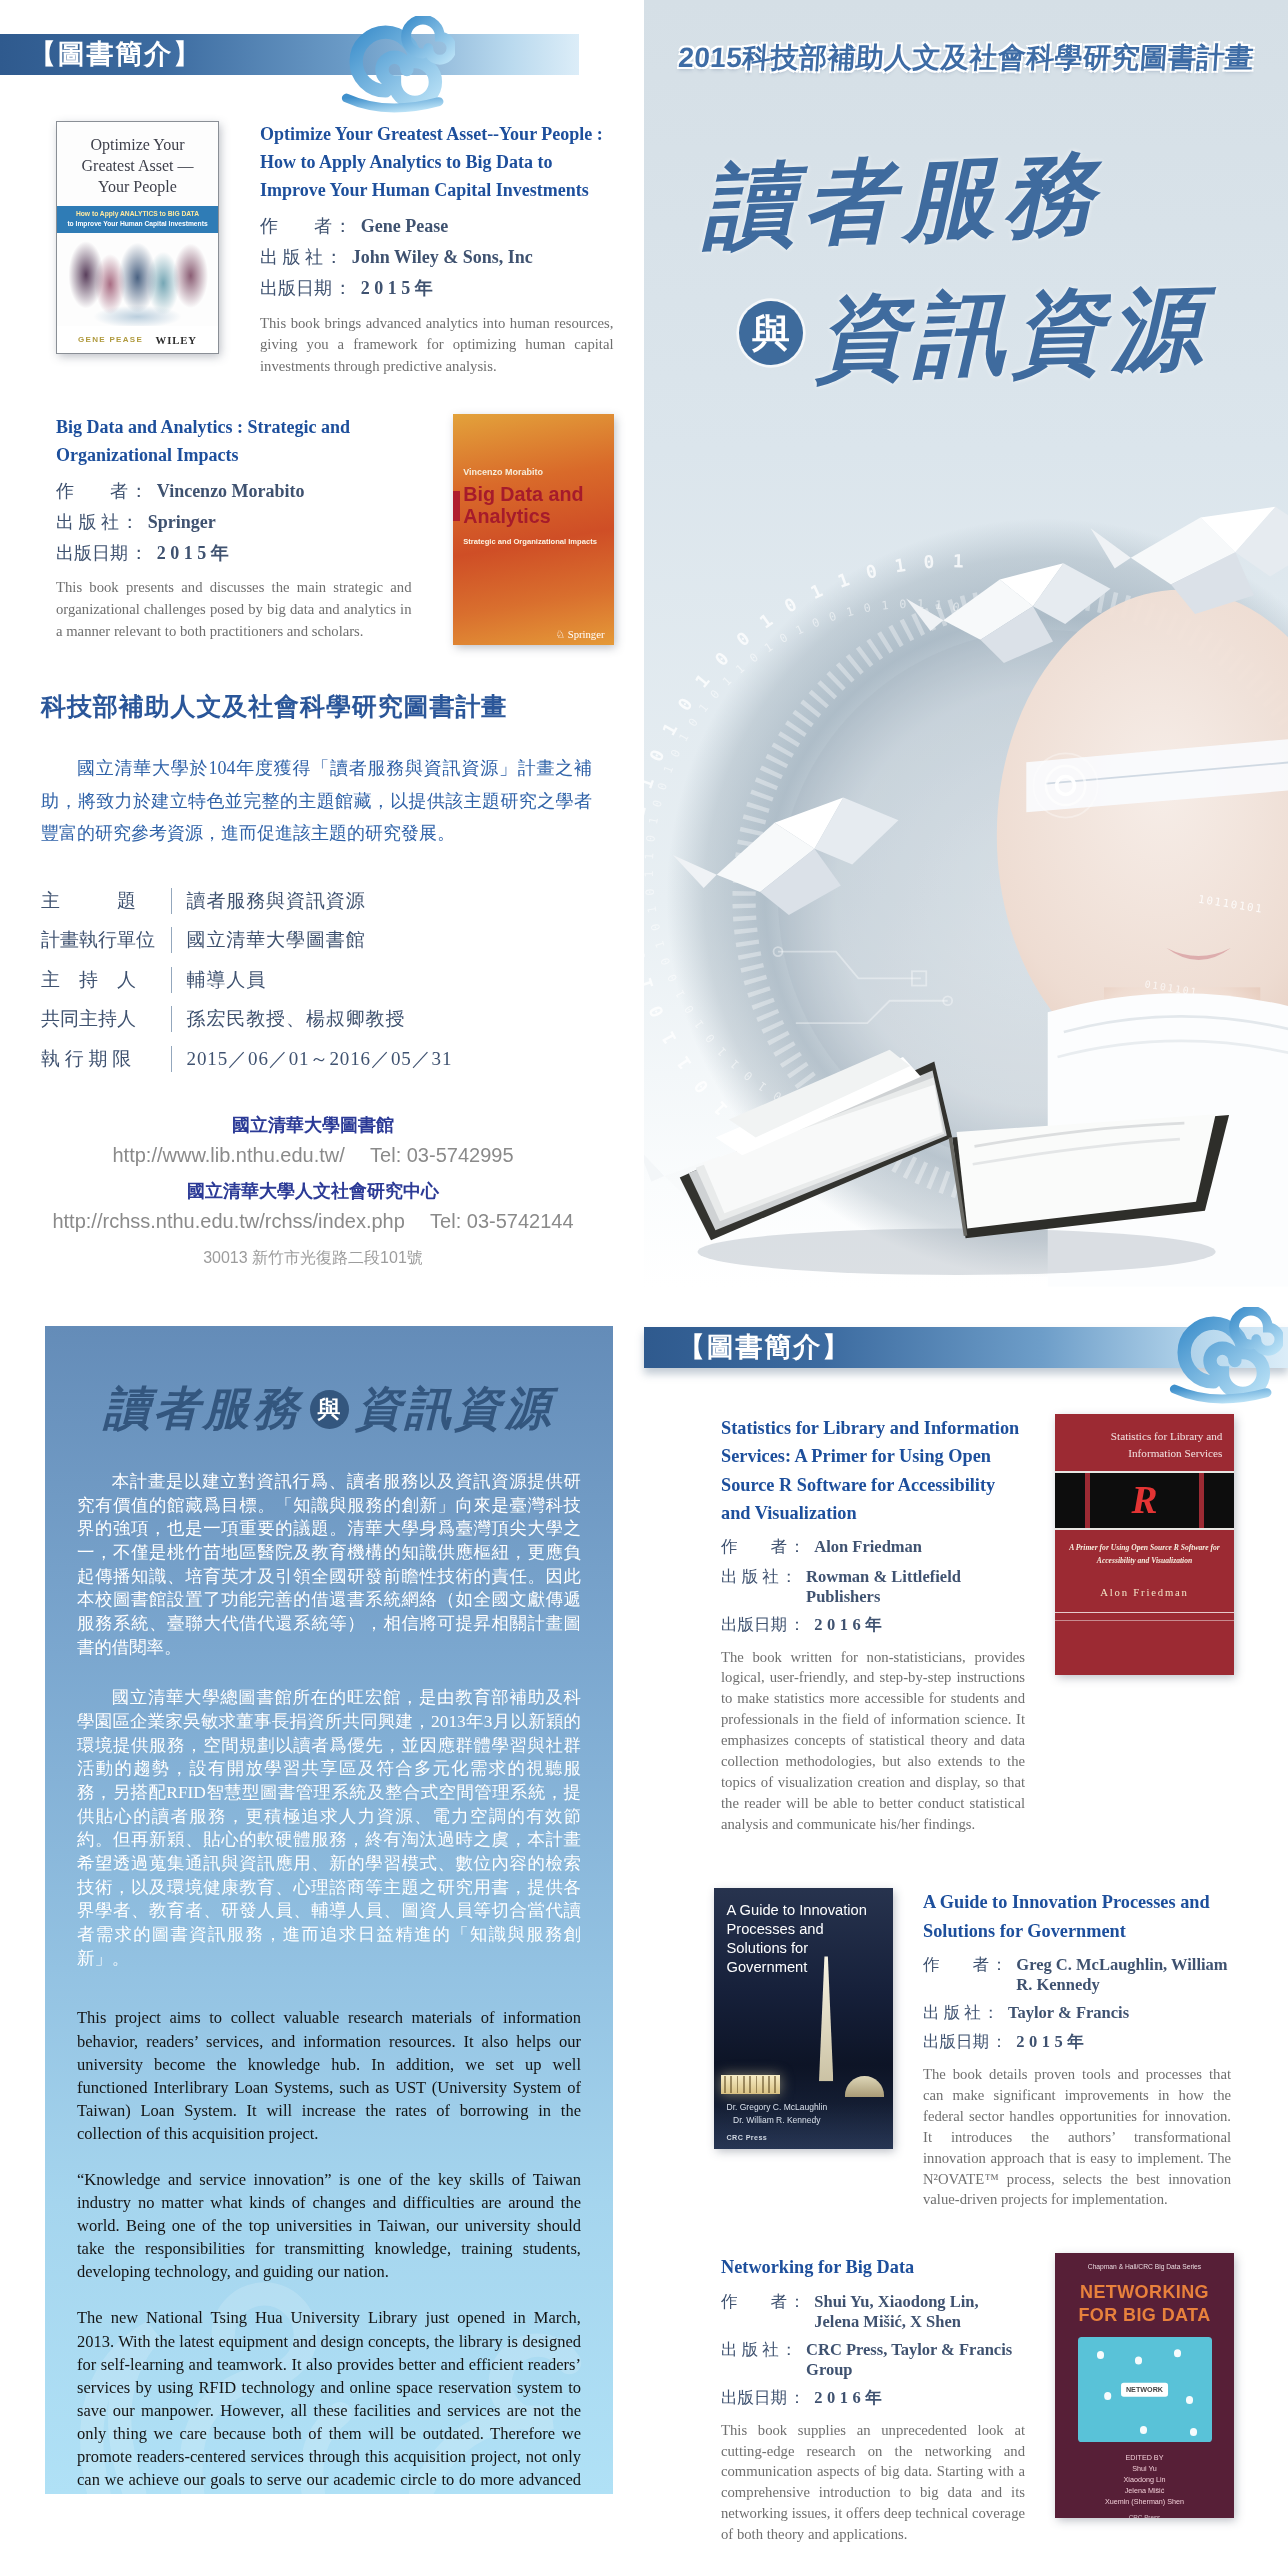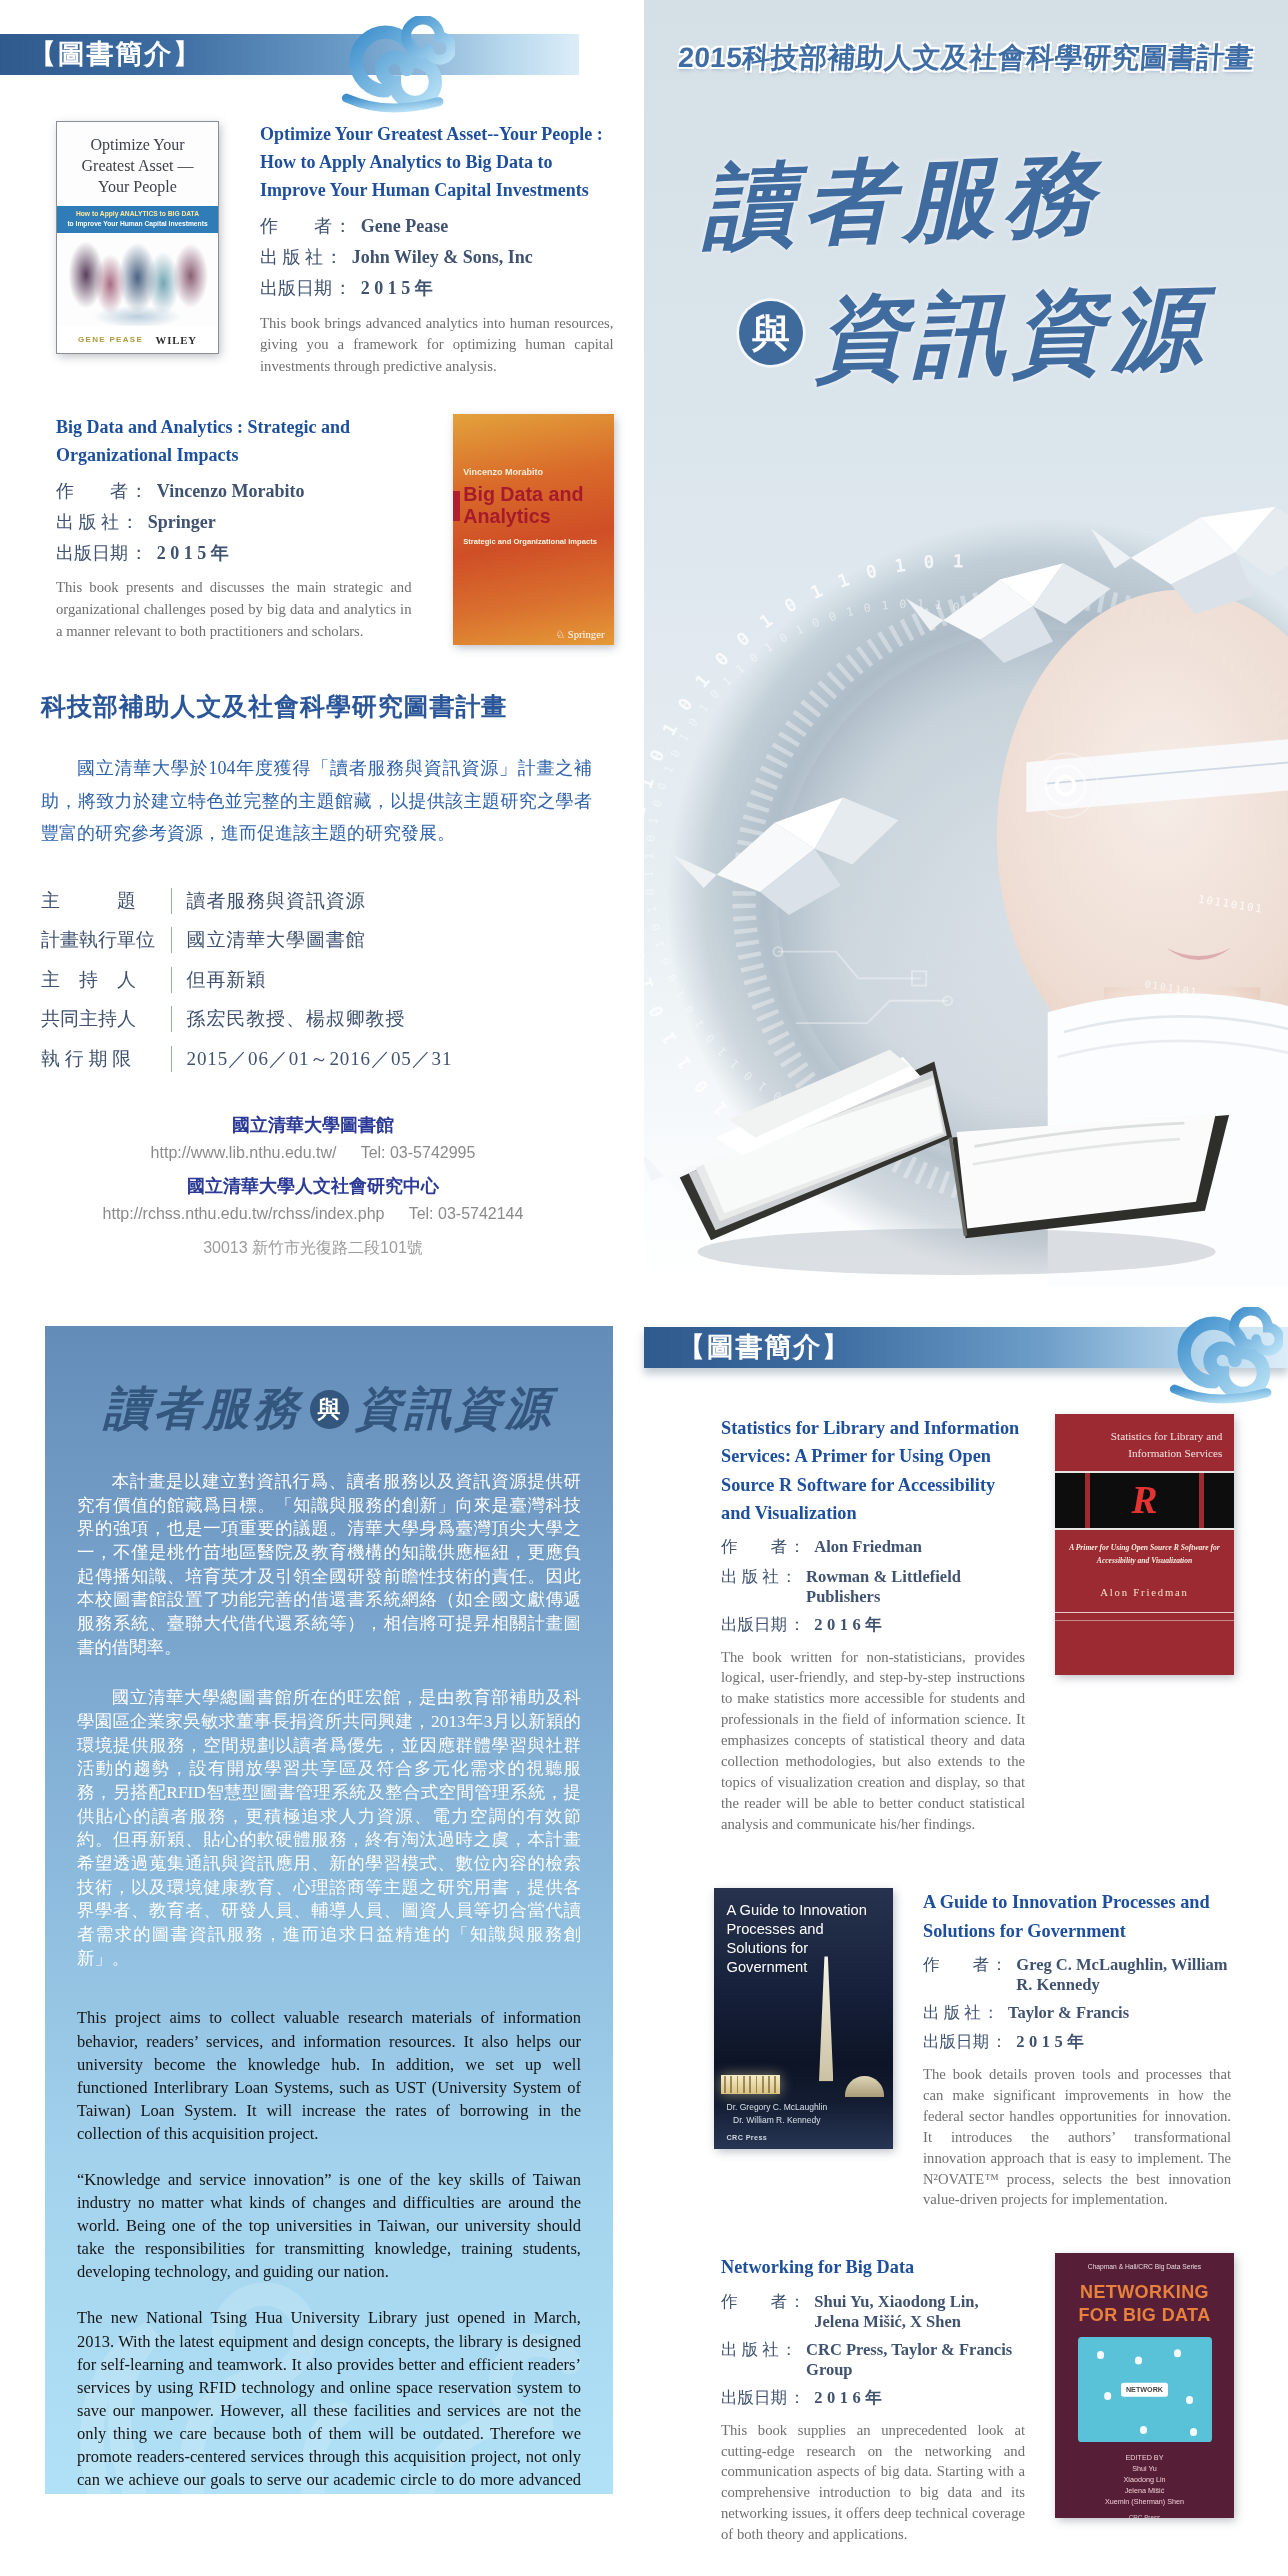--- a/index.html
+++ b/index.html
@@ -35,21 +35,21 @@
   .tl-row2{margin-top:36px;}
   #moe{padding:0 34px 0 41px;margin-top:45px;}
   #moe-title{font-size:25px;font-weight:bold;color:#2a5699;letter-spacing:0.9px;}
   .moe-p{margin-top:21.5px;font-size:18px;line-height:1.82;color:#2f62a8;text-align:justify;text-indent:2em;}
   #moe-details{margin-top:38px;}
   .det-row{display:flex;align-items:baseline;margin-top:13.4px;font-size:19px;color:#3f5270;}
   .det-label{flex:0 0 123px;}
   .det-value{border-left:1.8px solid #93a7bd;padding-left:14.3px;margin-left:7.2px;letter-spacing:0.9px;}
   #tl-footer{margin-top:41px;text-align:center;font-family:"Liberation Sans",sans-serif;}
   .ft-name{font-size:18px;font-weight:bold;color:#2b3a96;margin-top:12.5px;}
-  .ft-line{font-size:16px;color:#8a8a8a;margin-top:7.2px;}
+  .ft-line{font-size:20px;color:#8a8a8a;margin-top:7.2px;}
   .ft-line .tel{margin-left:19.7px;}
   .ft-addr{font-size:16px;color:#9c9c9c;margin-top:14.3px;}
 
   
   #cov-optimize{width:161px;height:231px;background:#fdfdfd;border:0.9px solid #8a8f96;display:flex;flex-direction:column;}
   .co-title{margin-top:13.4px;text-align:center;font:400 16px/1.3 "Liberation Serif",serif;color:#3d3f4a;}
   .co-band{margin-top:8px;background:#2f7cb6;padding:3.6px 4.5px;text-align:center;
            font:bold 6.7px/1.5 "Liberation Sans",sans-serif;}
   .co-band .b1{color:#ffe9a0;display:block;}
   .co-band .b2{color:#fff;display:block;}
@@ -278,21 +278,21 @@
         <div class="det-row">
           <span class="det-label">主　　　題</span>
           <span class="det-value">讀者服務與資訊資源</span>
         </div>
         <div class="det-row">
           <span class="det-label">計畫執行單位</span>
           <span class="det-value">國立清華大學圖書館</span>
         </div>
         <div class="det-row">
           <span class="det-label">主　持　人</span>
-          <span class="det-value">但再新穎</span>
+          <span class="det-value">輔導人員</span>
         </div>
         <div class="det-row">
           <span class="det-label">共同主持人</span>
           <span class="det-value">孫宏民教授、楊叔卿教授</span>
         </div>
         <div class="det-row">
           <span class="det-label">執 行 期 限</span>
           <span class="det-value">2015／06／01～2016／05／31</span>
         </div>
       </div>

